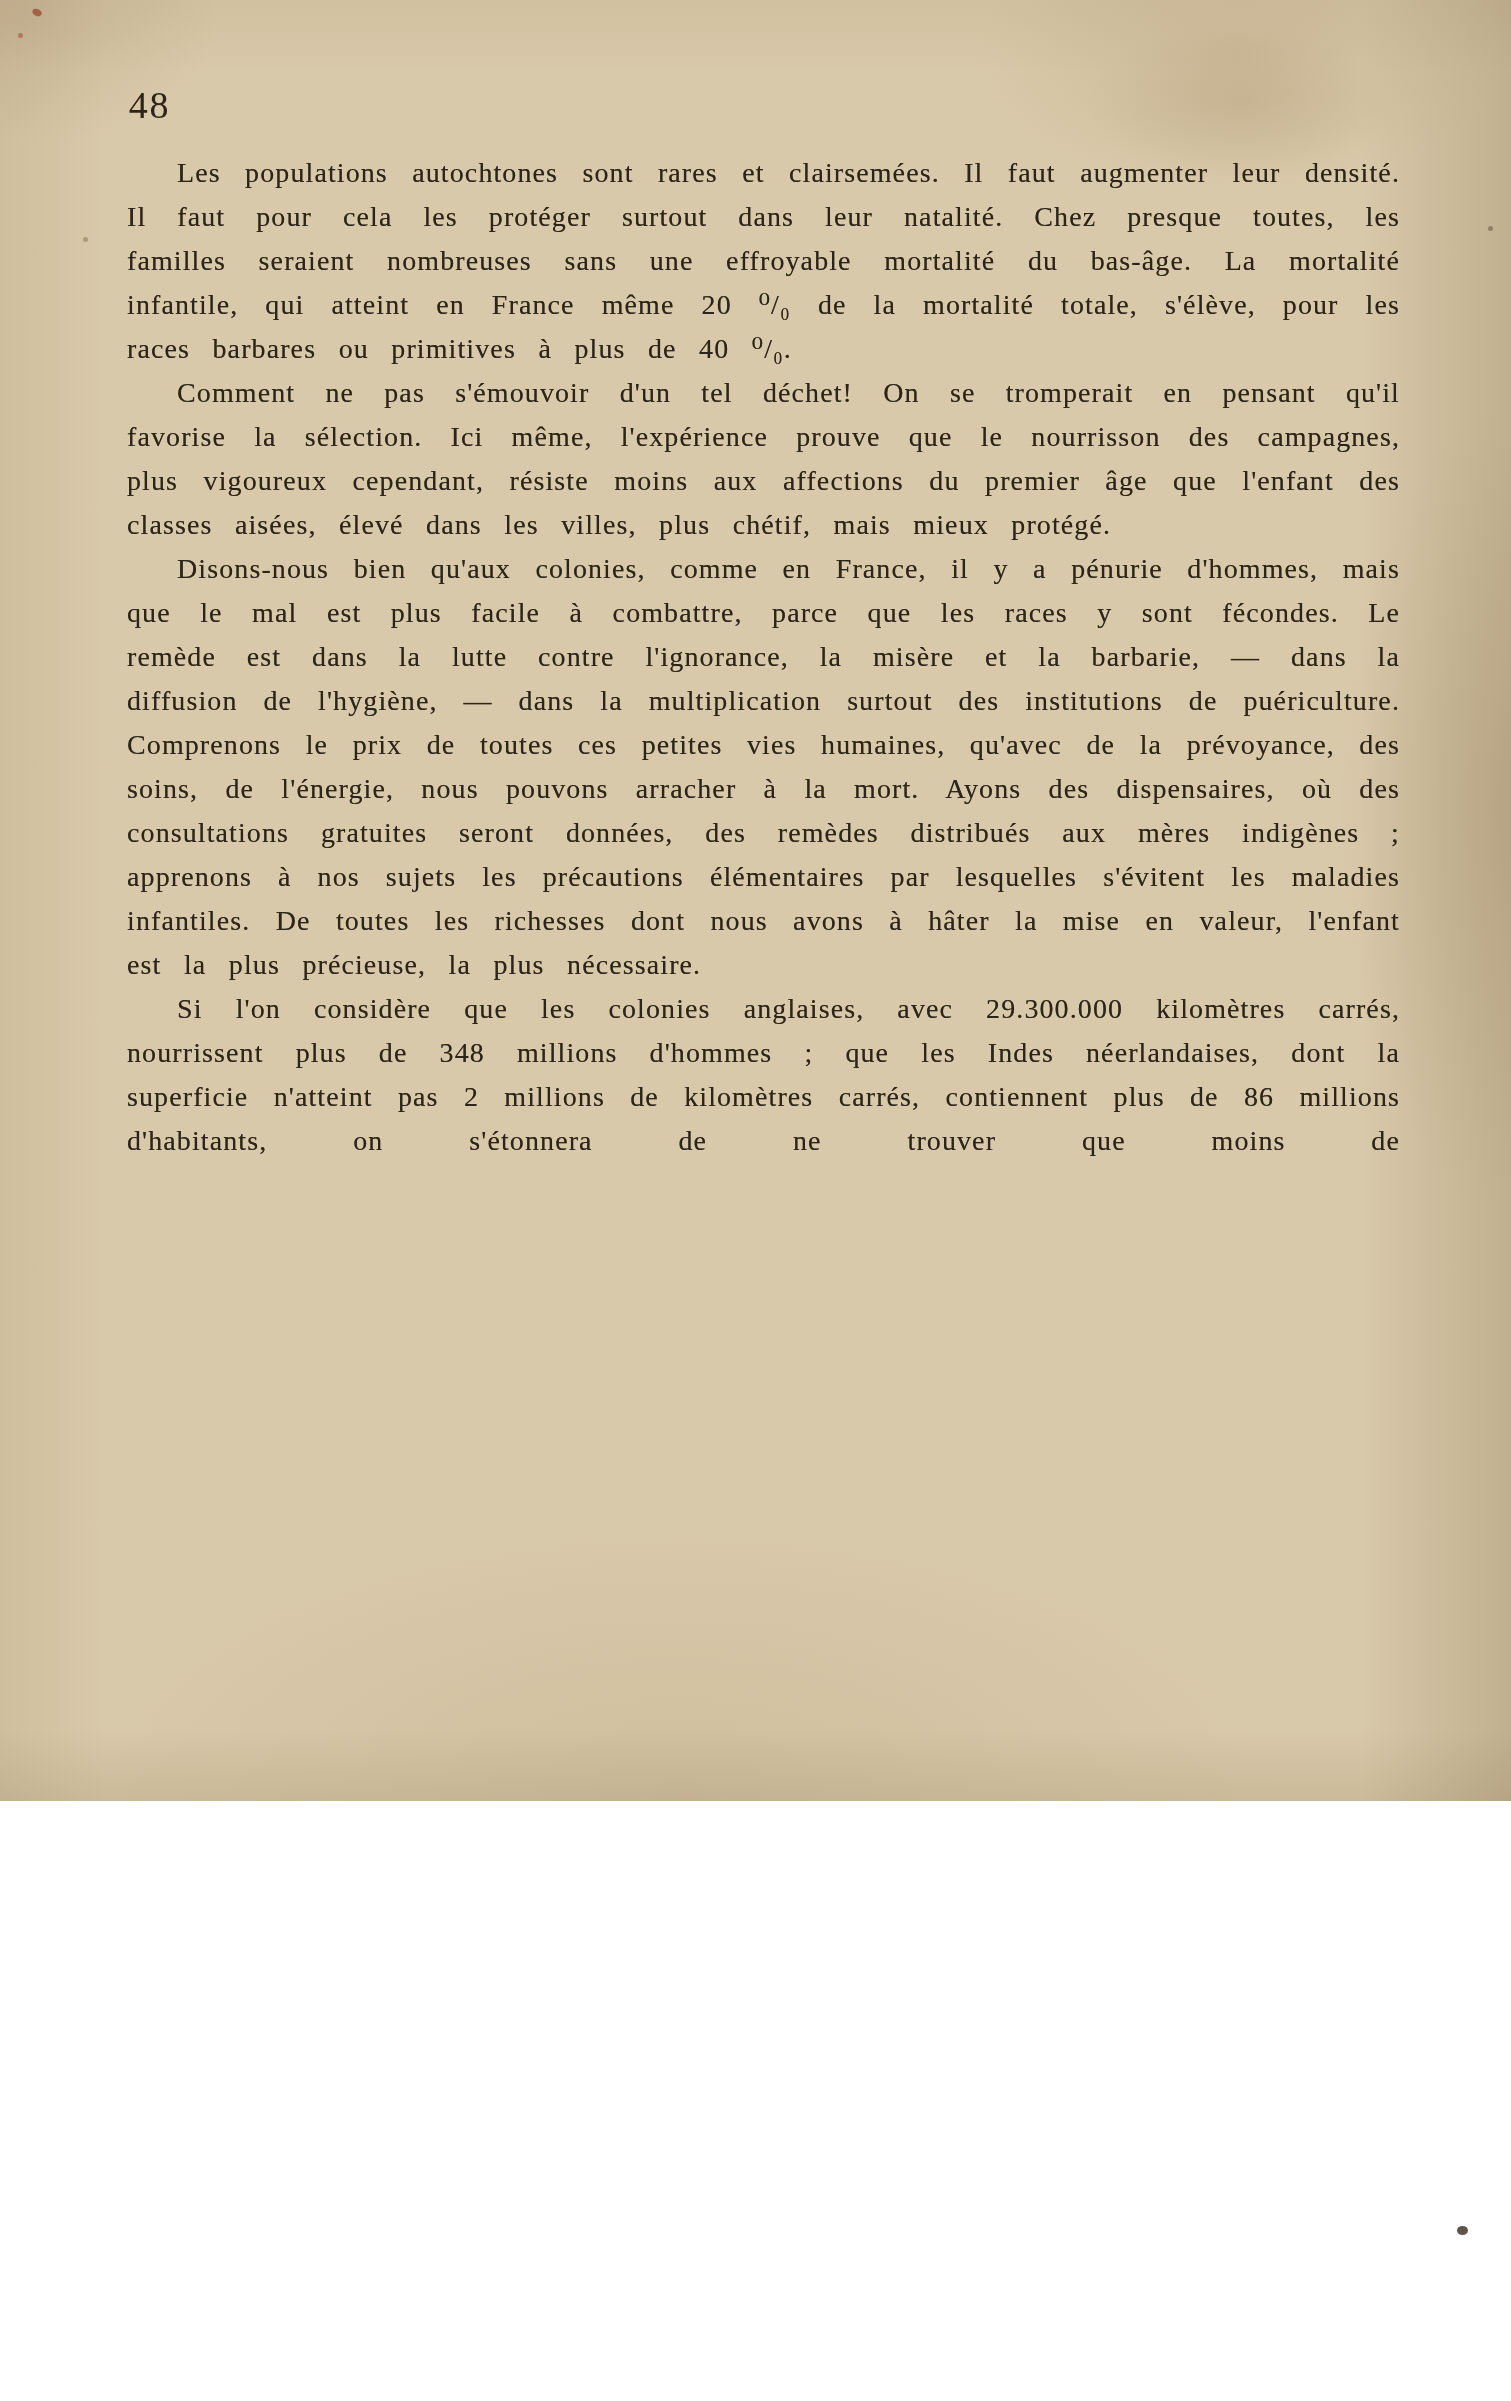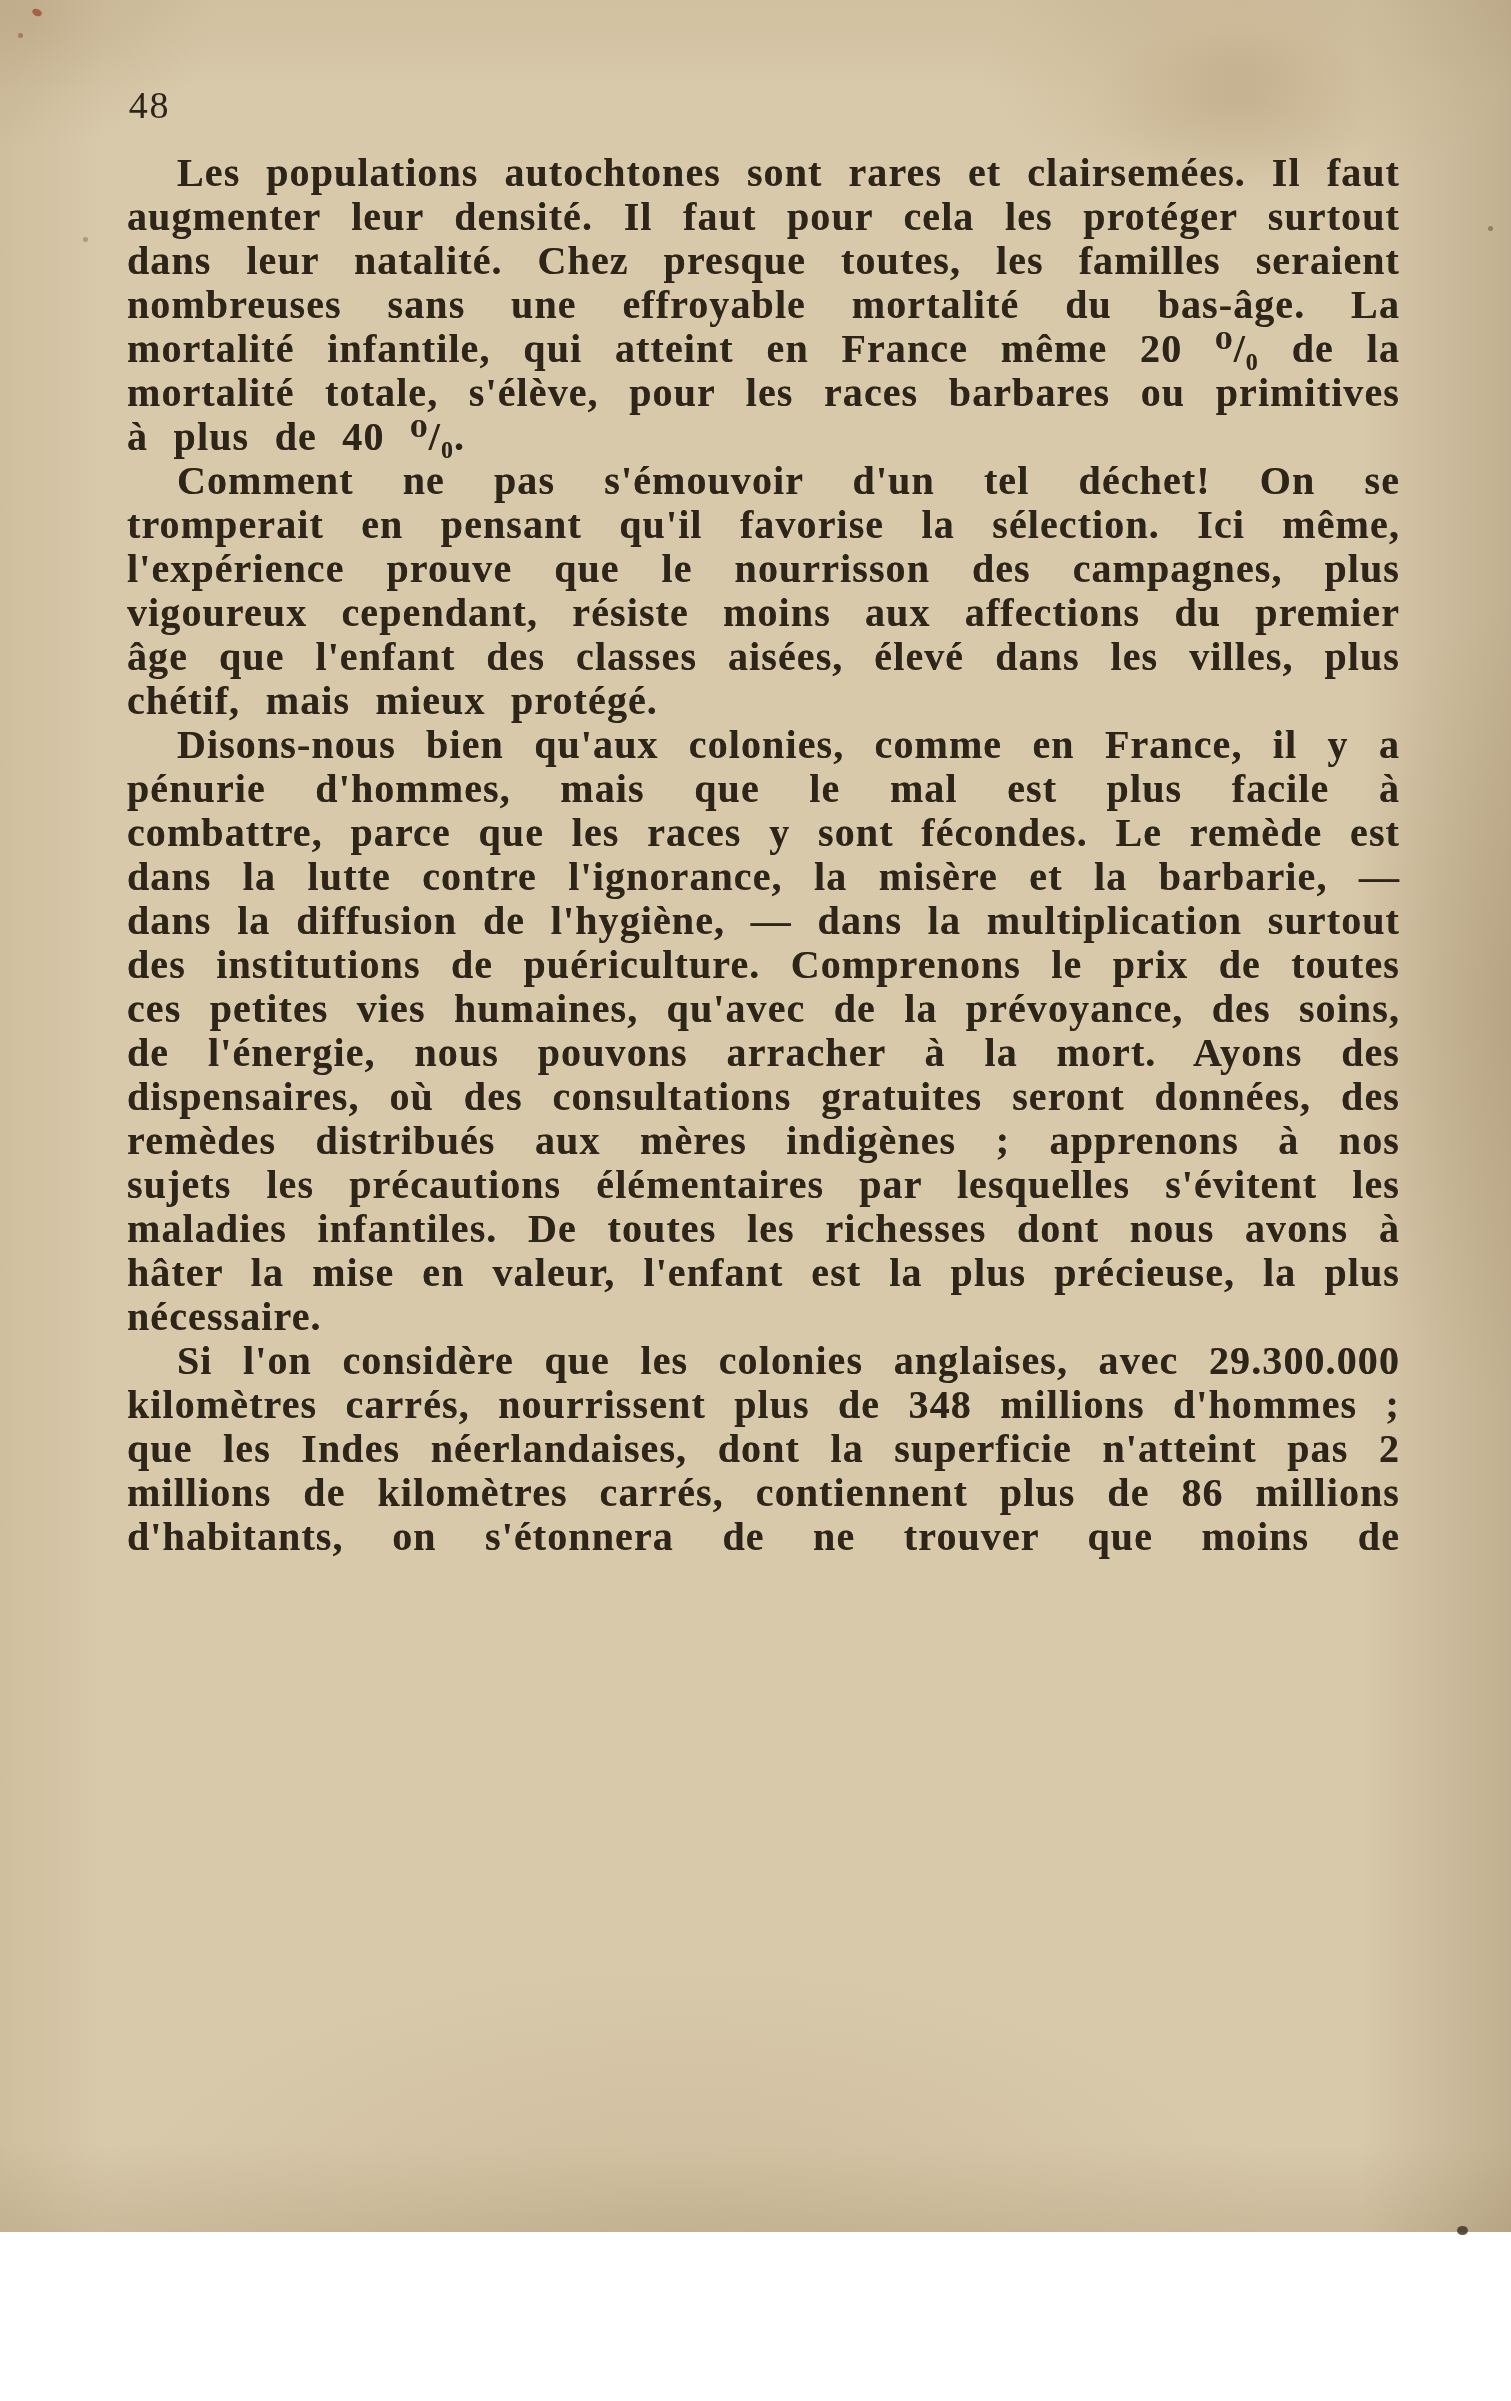--- a/index.html
+++ b/index.html
@@ -8,21 +8,21 @@
   }
   body {
     width: 1511px;
     height: 2401px;
     overflow: hidden;
     font-family: "Liberation Serif", "DejaVu Serif", serif;
   }
   .paper {
     position: relative;
     width: 1511px;
-    height: 2232px;
+    height: 1801px;
     background-color: var(--paper, #d8c9aa);
     background-image:
       radial-gradient(ellipse 377px 197px at 82% 3%, rgba(158,128,86,0.20), transparent 70%),
       radial-gradient(ellipse 233px 538px at 100% 45%, rgba(128,100,64,0.16), transparent 75%),
       radial-gradient(ellipse 808px 377px at 45% 100%, rgba(150,124,88,0.14), transparent 75%),
       radial-gradient(ellipse 269px 179px at 2% 1%, rgba(146,116,78,0.18), transparent 70%),
       linear-gradient(90deg, rgba(140,112,74,0.12) 0%, rgba(140,112,74,0) 7%, rgba(140,112,74,0) 90%, rgba(110,86,52,0.22) 100%),
       linear-gradient(180deg, rgba(140,112,74,0.10) 0%, rgba(140,112,74,0) 4%, rgba(140,112,74,0) 96%, rgba(120,95,60,0.14) 100%);
     color: var(--ink, #2d2519);
   }
@@ -63,29 +63,28 @@
     top: 7.2px;
     text-align: center;
     font-size: 27px;
     letter-spacing: 5.4px;
     word-spacing: 9px;
     font-weight: 700;
   }
   .body-text p {
     margin: 0;
     text-indent: 50px;
-    font-size: 40px;
+    font-size: 28px;
     line-height: 44px;
     text-align: justify;
     letter-spacing: 1.1px;
     word-spacing: 14.4px;
     hyphens: auto;
     -webkit-hyphens: auto;
     text-shadow: 0 0 0.5px rgba(58,45,26,0.55);
-    font-weight: bold;
   }
   .body-text p.cont {
     text-align-last: justify;
   }
 </style>
 </head>
 <body>
 
 <div class="paper">
 

